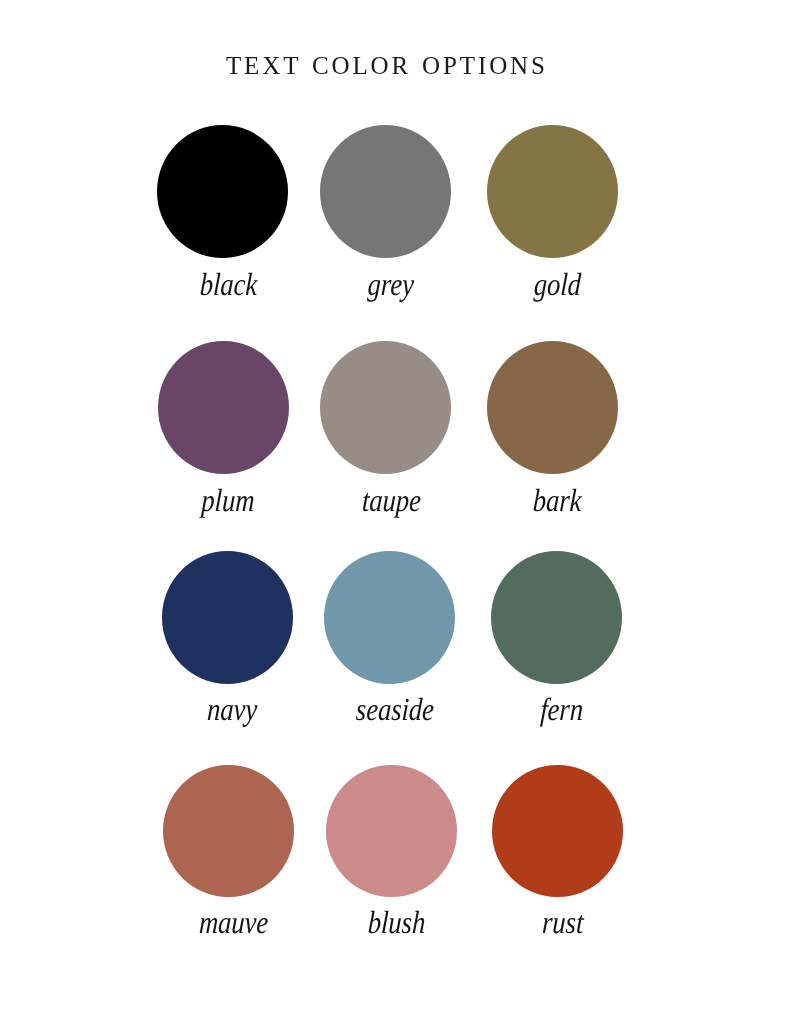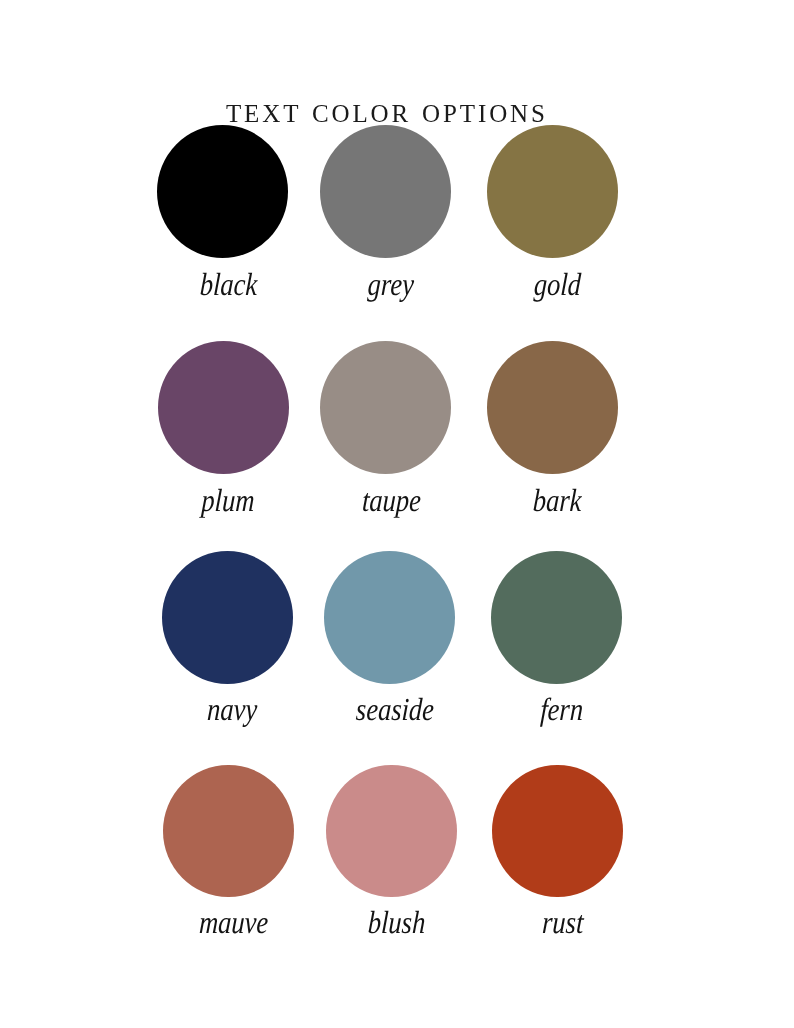--- a/index.html
+++ b/index.html
@@ -25,21 +25,21 @@
     text-align:center;
     font-family:"Liberation Serif", serif;
     font-size:25px;
     font-weight:400;
     font-style:normal;
     letter-spacing:2.88px;
     word-spacing:1.9px;
     color:#1a1a1a;
     white-space:nowrap;
   }
-  .title span { display:inline-block;margin-top:48px; }
+  .title span { display:inline-block; }
 
   .grid { position:absolute; left:0; top:0; width:794px; height:1028px; }
   .swatch { position:absolute; left:0; top:0; }
 
   .dot {
     position:absolute;
     width:131px; height:132.6px;
     border-radius:50%;
     background:#cccccc;
   }

